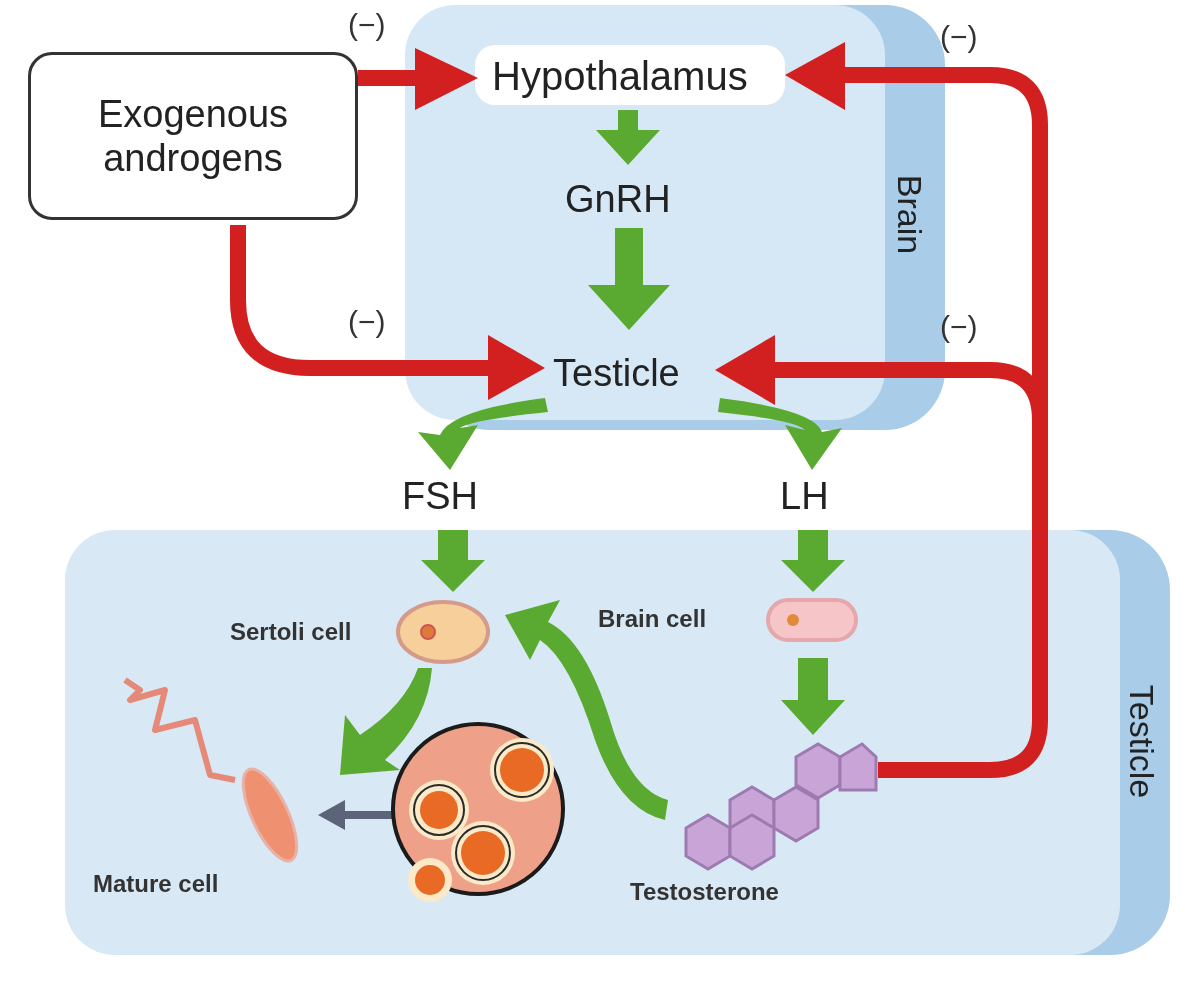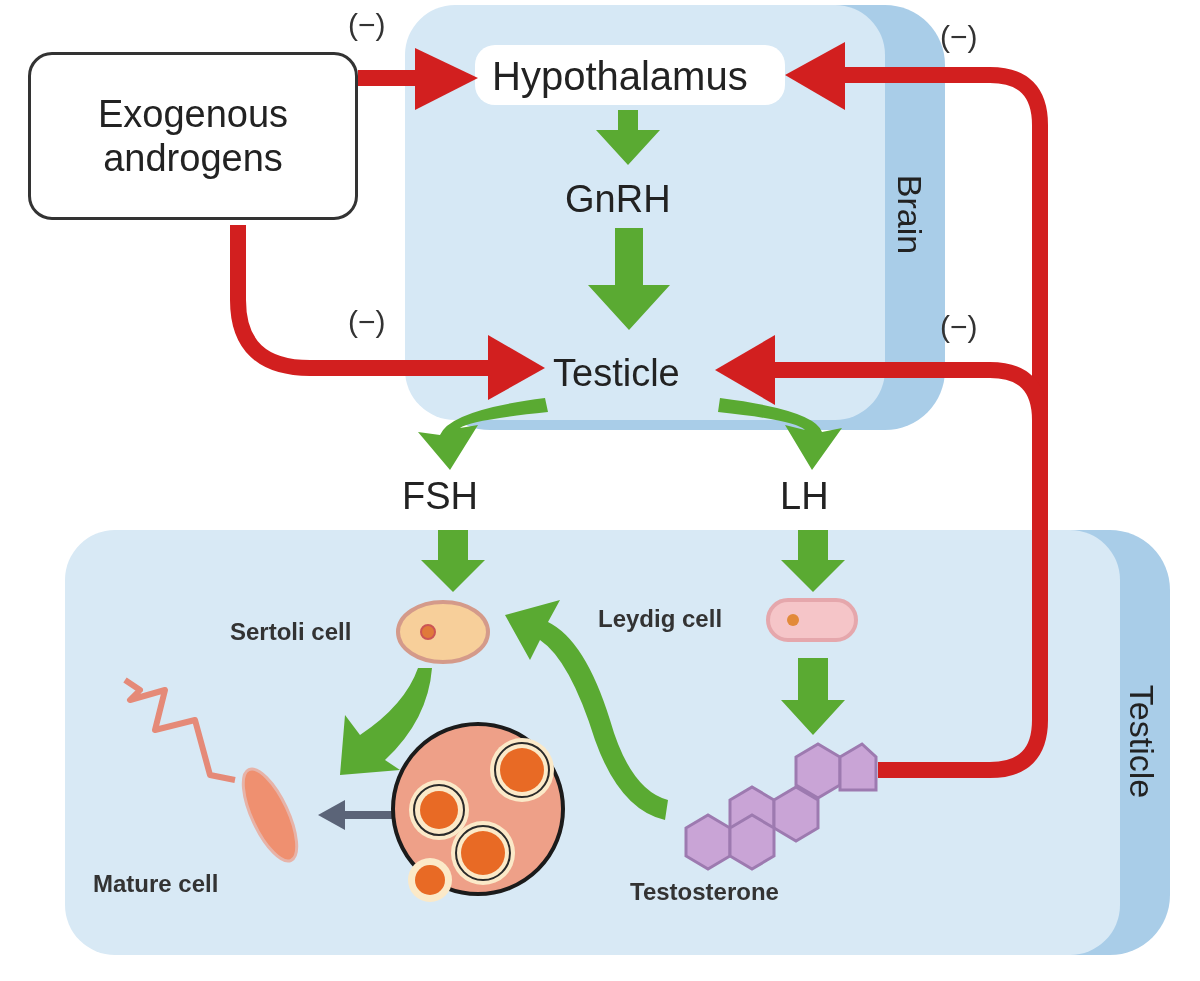--- a/index.html
+++ b/index.html
@@ -102,21 +102,21 @@
   <span>Exogenous</span>
   <span>androgens</span>
 </div>
 
 <div class="lbl big" style="left:492px;top:54px;">Hypothalamus</div>
 <div class="lbl med" style="left:565px;top:178px;">GnRH</div>
 <div class="lbl med" style="left:553px;top:352px;">Testicle</div>
 <div class="lbl med" style="left:402px;top:475px;">FSH</div>
 <div class="lbl med" style="left:780px;top:475px;">LH</div>
 <div class="lbl small" style="left:230px;top:618px;">Sertoli cell</div>
-<div class="lbl small" style="left:598px;top:605px;">Leydig cell</div>
+<div class="lbl small" style="left:598px;top:605px;">Brain cell</div>
 <div class="lbl small" style="left:93px;top:870px;">Mature cell</div>
 <div class="lbl small" style="left:630px;top:878px;text-align:right;">Testosterone</div>
 
 <div class="lbl neg" style="left:348px;top:8px;">(−)</div>
 <div class="lbl neg" style="left:348px;top:305px;">(−)</div>
 <div class="lbl neg" style="left:940px;top:20px;">(−)</div>
 <div class="lbl neg" style="left:940px;top:310px;">(−)</div>
 
 <div class="vert" style="left:870px;top:195px;">Brain</div>
 <div class="vert" style="left:1085px;top:722px;">Testicle</div>

